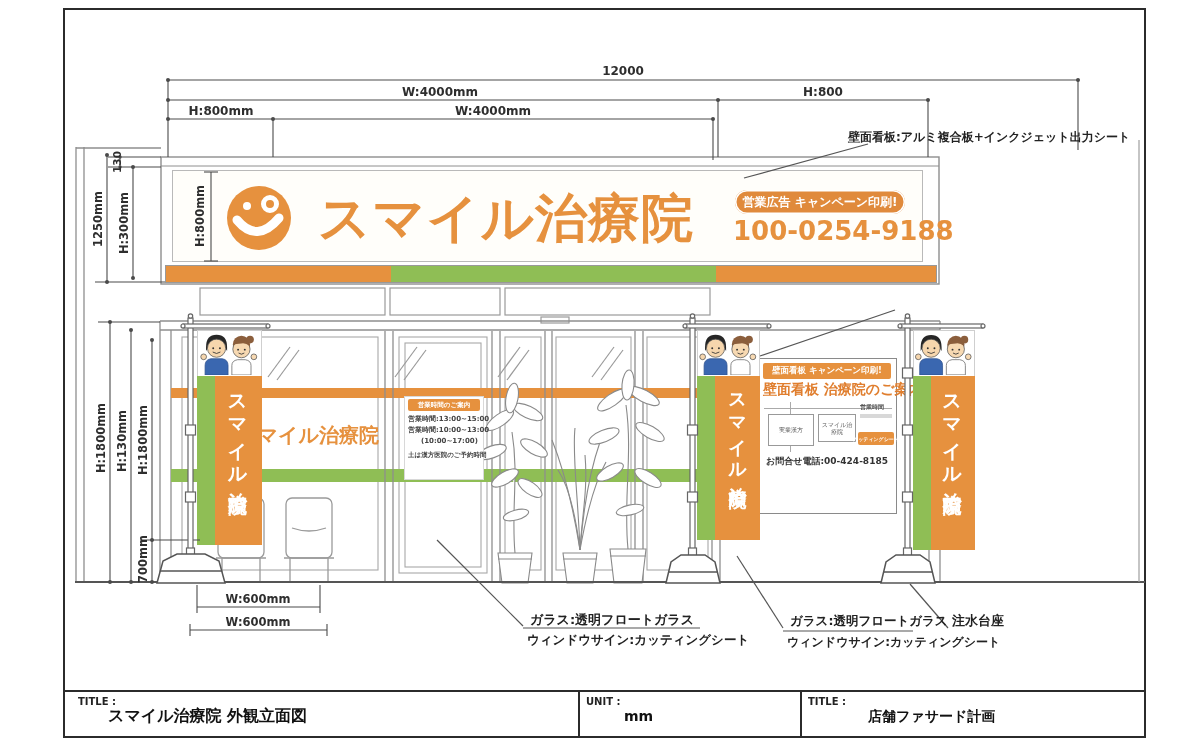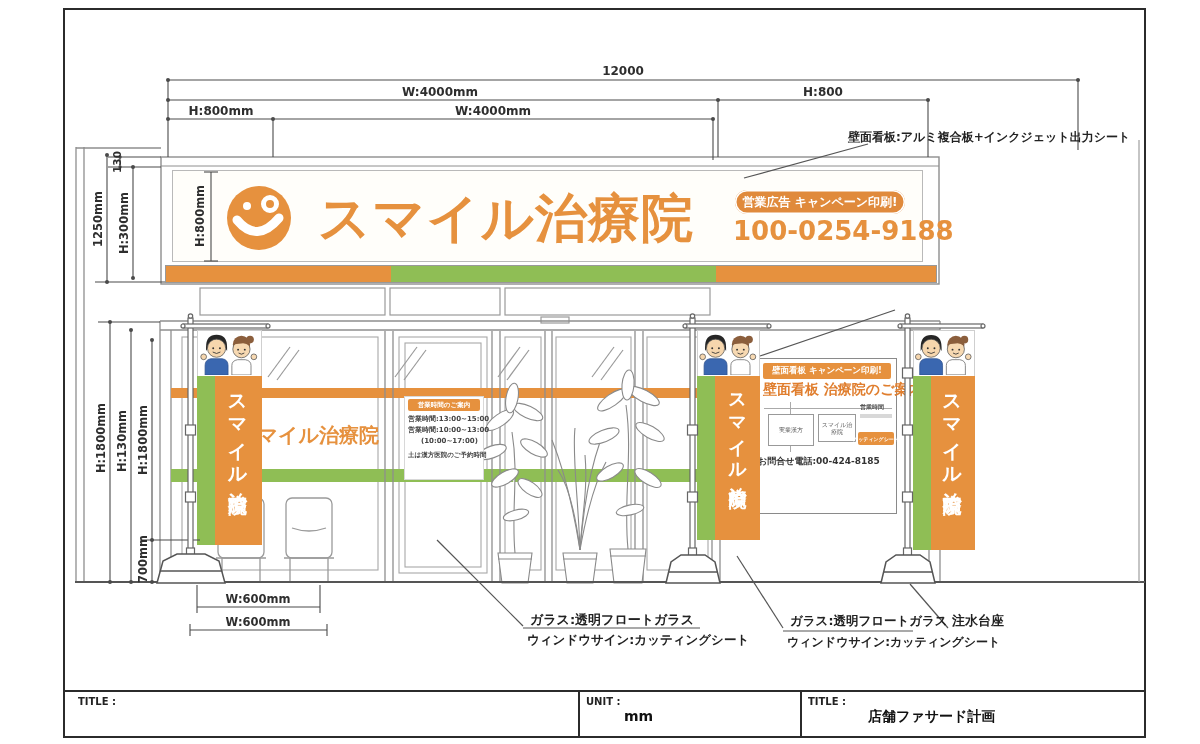--- a/index.html
+++ b/index.html
@@ -37,21 +37,21 @@
   .wallboard{left:757px;top:358px;width:140px;height:156px;background:#fff;border:1.5px solid #8a8a8a;box-sizing:border-box;}
   .wb-header{margin:4px 5px 2px 5px;background:#E6913E;border-radius:2px;color:#fff;font-size:8.5px;font-weight:700;text-align:center;padding:2px 0;white-space:nowrap;}
   .wb-heading{margin:0 5px;color:#E07E2E;font-size:14px;font-weight:700;white-space:nowrap;}
   .wb-map{position:relative;margin:3px 6px;height:50px;}
   .wb-map .street-h{position:absolute;left:0;top:6px;width:128px;border-top:1px solid #aaa;}
   .wb-map .street-v{position:absolute;left:26px;top:0;height:50px;border-left:1px solid #aaa;}
   .wb-box{position:absolute;border:1px solid #999;color:#555;font-size:6px;line-height:1.2;display:flex;align-items:center;justify-content:center;text-align:center;background:#fff;}
   .wb-label{position:absolute;font-size:6px;color:#555;font-weight:700;white-space:nowrap;}
   .wb-bar{position:absolute;background:#d8d8d8;}
   .wb-chip{position:absolute;background:#E6913E;color:#fff;font-size:5px;font-weight:700;display:flex;align-items:center;justify-content:center;border-radius:2px;white-space:nowrap;}
-  .wb-phone{text-align:left;font-size:9px;font-weight:700;color:#333;white-space:nowrap;margin-top:1px;}
+  .wb-phone{text-align:center;font-size:9px;font-weight:700;color:#333;white-space:nowrap;margin-top:1px;}
   
   .flag{position:absolute;display:flex;flex-direction:column;}
   .flag-chars{height:46px;background:#fff;border:1px solid #cfcfcf;border-bottom:none;box-sizing:border-box;}
   .flag-cloth{flex:1;display:flex;}
   .flag-green{width:18px;background:#8FBE55;}
   .flag-orange{flex:1;background:#E6913E;display:flex;align-items:flex-start;justify-content:center;padding-top:6px;}
   .flag-text{writing-mode:vertical-rl;text-orientation:upright;color:#fff;font-weight:700;letter-spacing:2px;white-space:nowrap;}
 </style>
 </head>
 <body>
@@ -421,18 +421,19 @@
   <div class="note" style="left:530px;top:611px;font-size:13px">ガラス:透明フロートガラス</div>
   <div class="note" style="left:527px;top:632px;font-size:12.5px">ウィンドウサイン:カッティングシート</div>
   <div class="note" style="left:790px;top:613px;font-size:12.5px">ガラス:透明フロートガラス</div>
   <div class="note" style="left:787px;top:634px;font-size:12px">ウィンドウサイン:カッティングシート</div>
   <div class="note" style="left:952px;top:612px;font-size:13px">注水台座</div>
 
   <div class="abs tb-line"></div>
   <div class="abs tb-div" style="left:578px"></div>
   <div class="abs tb-div" style="left:800px"></div>
   <div class="abs tb-label" style="left:78px;top:696px">TITLE :</div>
+  <div class="abs tb-value" style="left:108px;top:706px">スマイル治療院 外観立面図</div>
   <div class="abs tb-label" style="left:586px;top:696px">UNIT :</div>
   <div class="abs tb-value" style="left:624px;top:708px;font-size:14px">mm</div>
   <div class="abs tb-label" style="left:808px;top:696px">TITLE :</div>
   <div class="abs tb-value" style="left:868px;top:708px;font-size:14px">店舗ファサード計画</div>
 
 </div>
 
 </body></html>

